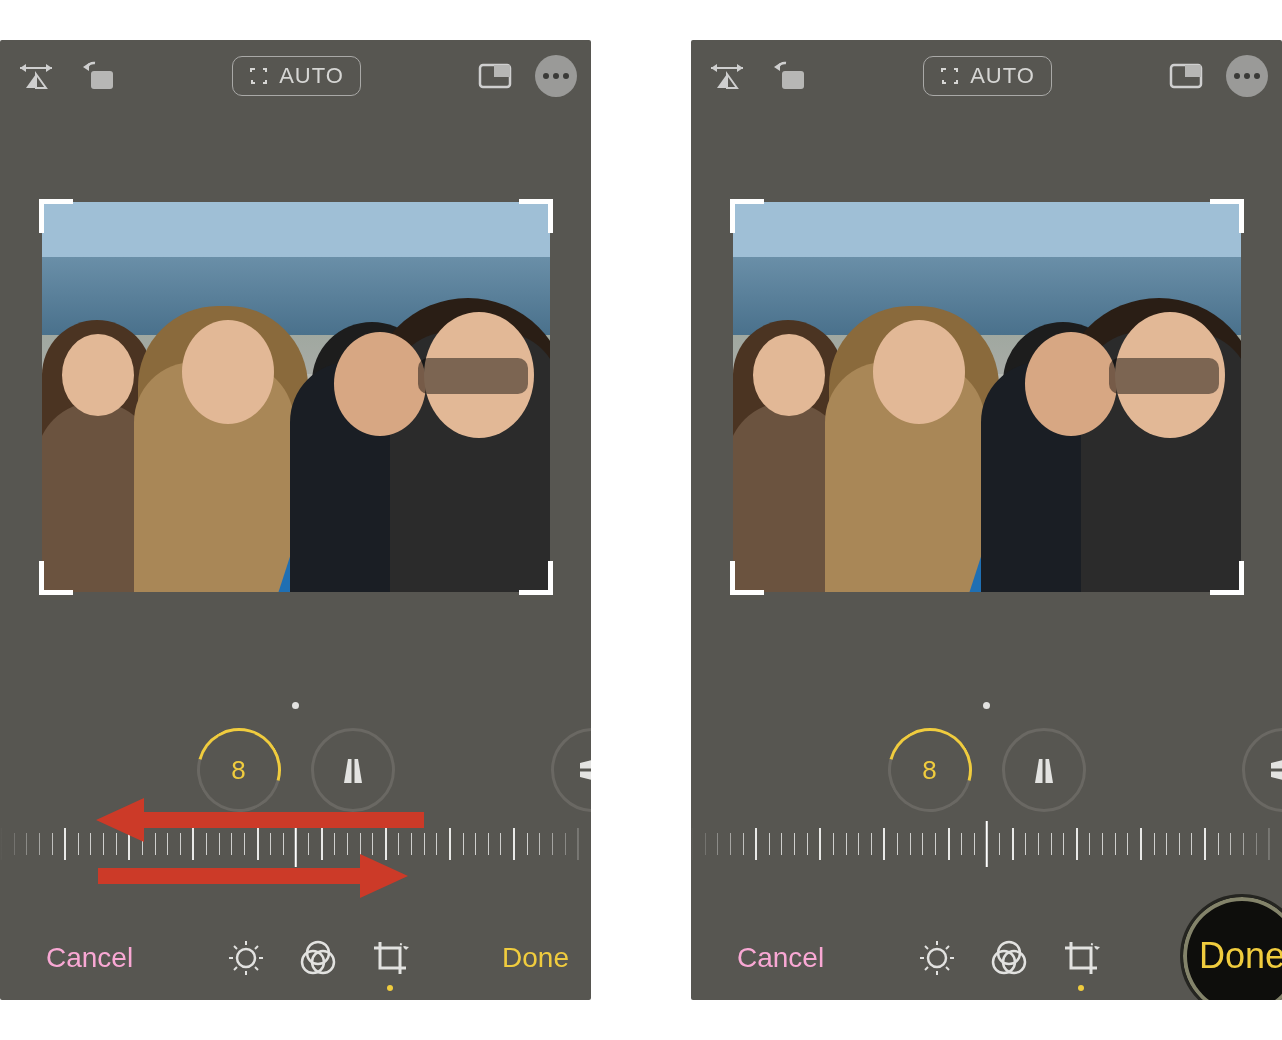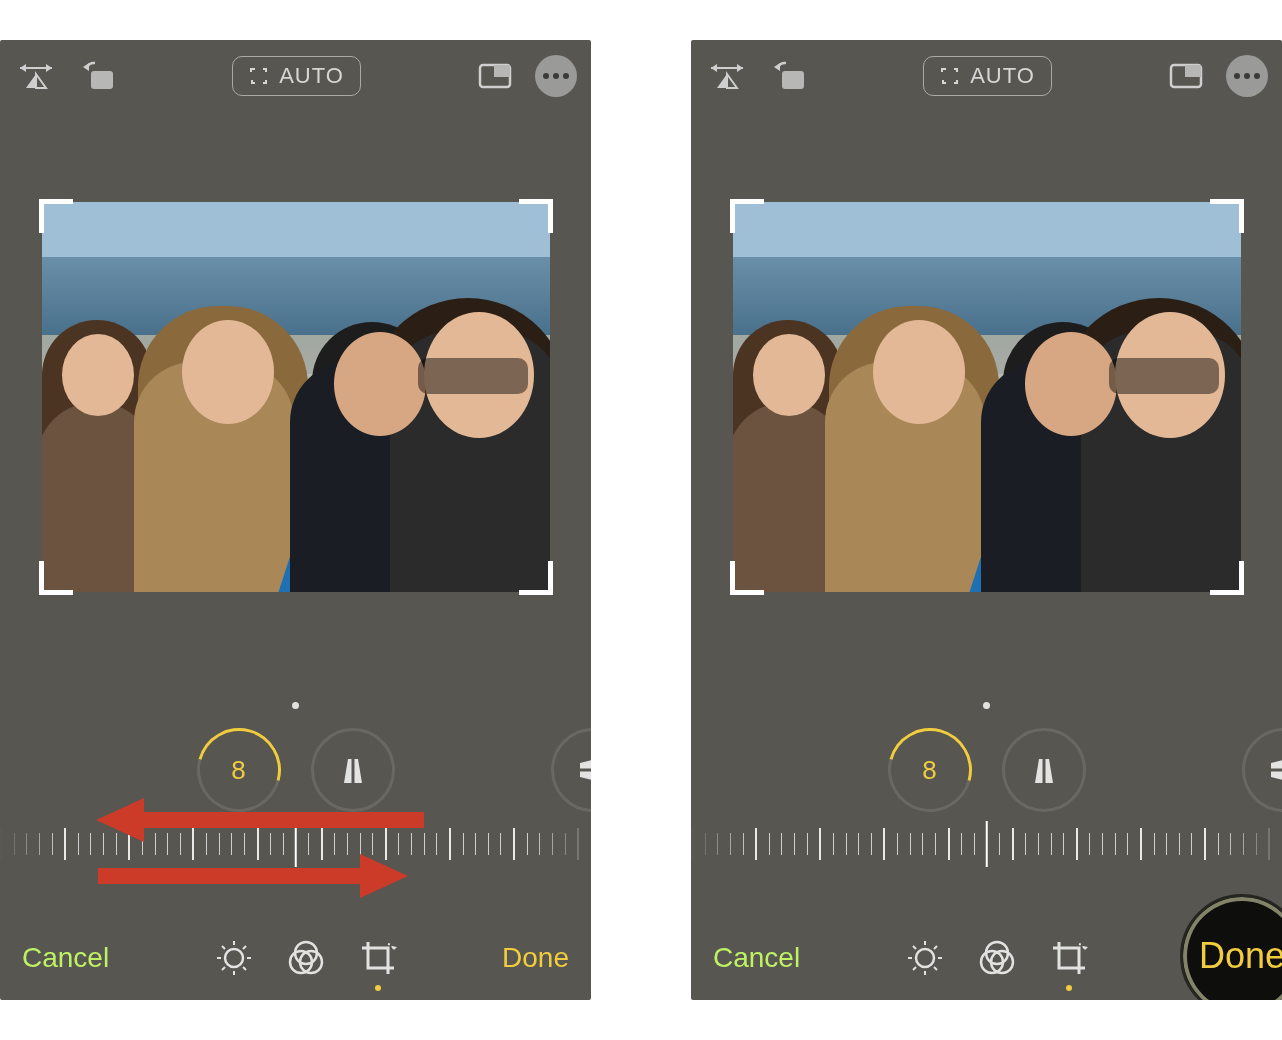--- a/index.html
+++ b/index.html
@@ -178,21 +178,21 @@
     height: 78px;
     display:flex; align-items:center; justify-content:space-between;
     padding: 0 22px 6px 22px;
     color:#e6e6e4;
     font-size: 28px;
   }
   .bottom-tools { display:flex; align-items:center; gap:26px; }
   .bt-icon { width:46px; height:46px; display:inline-flex;align-items:center;justify-content:center; color:#e2e2e0; position:relative; }
   .bt-dot { position:absolute; bottom:-10px; width:6px;height:6px;border-radius:50%;background:#f0cc3e; left:50%; transform:translateX(-50%);}
   .done { color:#f0cc3e; font-weight:400; }
-  .cancel { color:#bef264; }
+  .cancel { color:#f9a8d4;margin-left:24px; }
   
   .done-highlight {
     position:absolute;
     width:124px; height:124px;
     border-radius:50%;
     right:-22px; bottom:-18px;
     background:#0e0e0c;
     display:inline-flex;align-items:center;justify-content:center;
     border:3px solid #252521;
     box-shadow: inset 0 0 0 4px #83836a;

